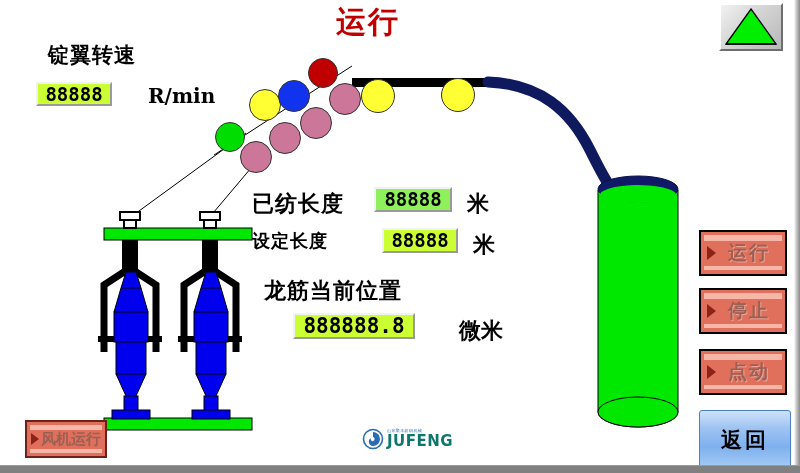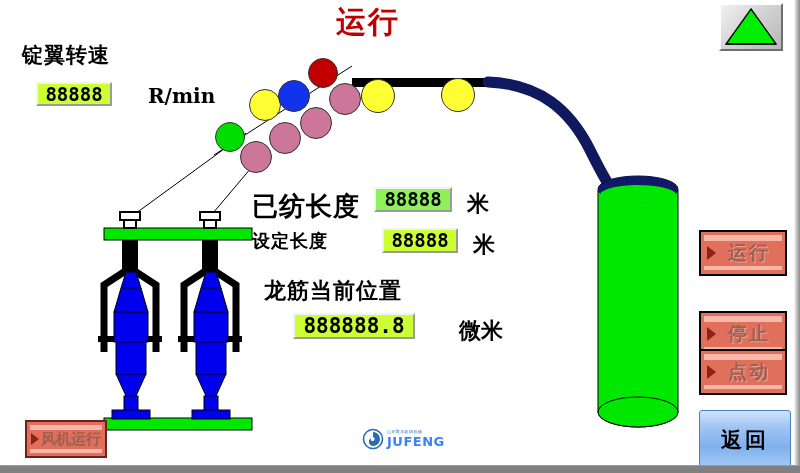--- a/index.html
+++ b/index.html
@@ -241,23 +241,23 @@
     flex-direction: column;
     line-height: 1;
   }
   .logo .lg-cn {
     font-size: 4px;
     color: #2b6cb0;
     letter-spacing: 0.4px;
     margin-bottom: 1px;
   }
   .logo .lg-en {
-    font-size: 13px;
-    font-weight: bold;
-    color: #3b82f6;
+    font-size: 15px;
+    font-weight: bold;
+    color: #0f766e;
     letter-spacing: 0.5px;
   }
 
   svg { display: block; }
   .abs-svg {
     position: absolute;
     left: 0;
     top: 0;
     pointer-events: none;
   }
@@ -271,25 +271,25 @@
 
   <div class="tri-btn">
     <div class="inner">
       <svg width="52" height="38" viewBox="0 0 52 38">
         <polygon points="26,1 51,36 1,36" fill="#00ee00" stroke="#000000" stroke-width="1.3"></polygon>
         <line x1="1" y1="36" x2="51" y2="36" stroke="#000000" stroke-width="1.6"></line>
       </svg>
     </div>
   </div>
 
-  <div class="cn-label" style="left:22px; top:41px; font-size:21px;">锭翼转速</div>
+  <div class="cn-label" style="left:48px; top:41px; font-size:21px;">锭翼转速</div>
   <div class="field" style="left:36px; top:82px; width:76px; height:24px; font-size:19px;">88888</div>
   <div class="unit" style="left:120px; top:84px; font-size:20px; font-family:'DejaVu Serif','Liberation Serif',serif;margin-left:28px;">R/min</div>
 
-  <div class="cn-label" style="left:252px; top:189px; font-size:26px;">已纺长度</div>
+  <div class="cn-label" style="left:252px; top:189px; font-size:22px;">已纺长度</div>
   <div class="field light" style="left:374px; top:187px; width:78px; height:25px; font-size:19px;">88888</div>
   <div class="unit" style="left:467px; top:189px; font-size:22px;">米</div>
 
   <div class="cn-label" style="left:252px; top:229px; font-size:18px;">设定长度</div>
   <div class="field" style="left:382px; top:228px; width:76px; height:25px; font-size:19px;">88888</div>
   <div class="unit" style="left:473px; top:230px; font-size:22px;">米</div>
 
   <div class="cn-label" style="left:264px; top:276px; font-size:22px;">龙筋当前位置</div>
   <div class="field" style="left:293px; top:313px; width:122px; height:26px; font-size:21px;">888888.8</div>
   <div class="unit" style="left:459px; top:316px; font-size:22px;">微米</div>
@@ -376,21 +376,21 @@
     <div class="ball" style="left:441px; top:78px; width:34px; height:34px; background:#ffff33;"></div>
   </div>
 
   <div class="cmd-btn" style="left:699px; top:230px;">
     <span class="hi-top"></span>
     <span class="hi-bot"></span>
     <span class="arrow"></span>
     <span class="txt">运行</span>
   </div>
 
-  <div class="cmd-btn" style="left:699px; top:288px;margin-top:23px;">
+  <div class="cmd-btn" style="left:699px; top:288px;">
     <span class="hi-top"></span>
     <span class="hi-bot"></span>
     <span class="arrow"></span>
     <span class="txt">停止</span>
   </div>
 
   <div class="cmd-btn" style="left:699px; top:349px;">
     <span class="hi-top"></span>
     <span class="hi-bot"></span>
     <span class="arrow"></span>

